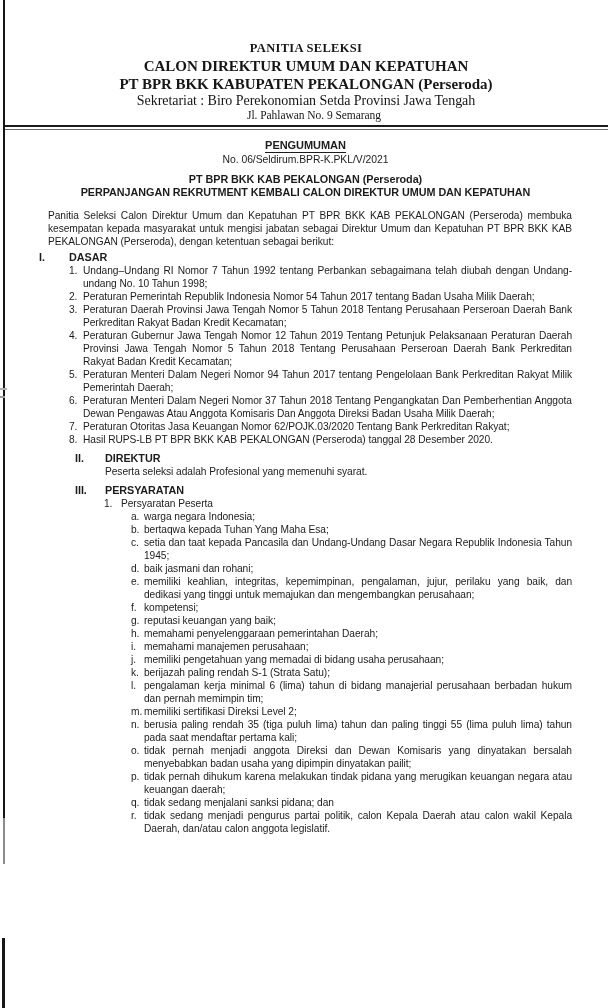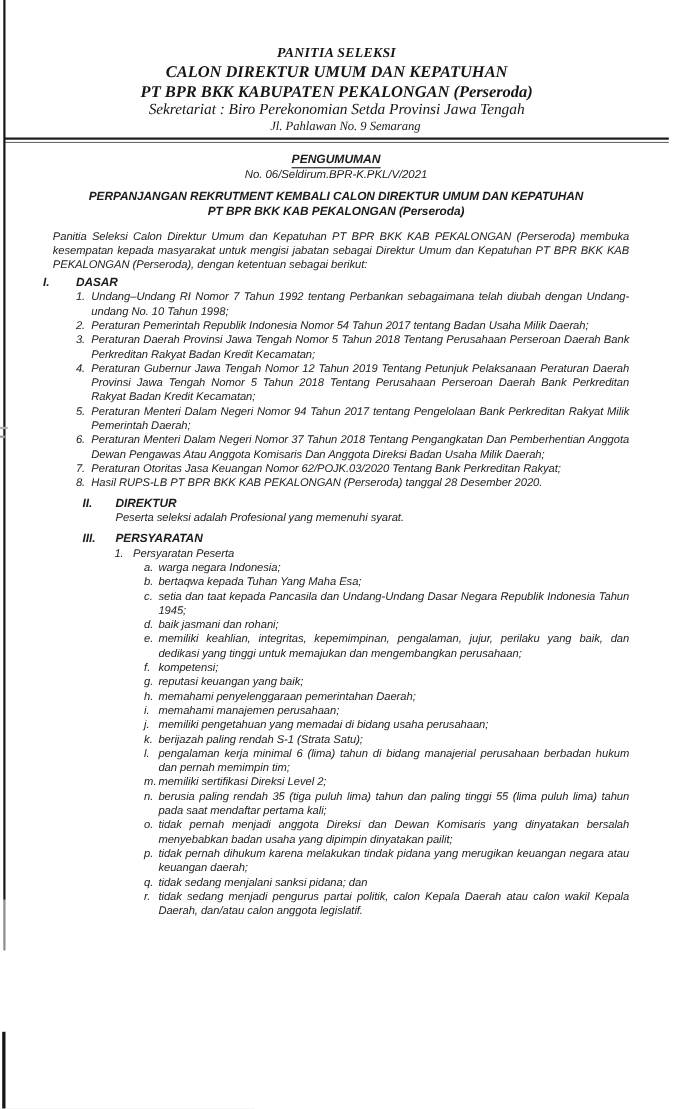--- a/index.html
+++ b/index.html
@@ -7,21 +7,20 @@
     position:relative;
     width:612px;height:1008px;
     margin:0 auto;
     background:#ffffff;
     font-family:"Liberation Sans",sans-serif;
     font-size:10.2px;
     line-height:13px;
     color:#1c1c1c;
     letter-spacing:-0.05px;
     overflow:hidden;
-    font-style:italic;
   }
   
   .scan-seg1{position:absolute;left:3px;top:0;width:2px;height:818px;background:#161616;}
   .scan-seg2{position:absolute;left:3px;top:818px;width:2px;height:46px;background:#8c8c8c;}
   .scan-seg3{position:absolute;left:2px;top:938px;width:3px;height:70px;background:#161616;}
   .scan-speck1{position:absolute;left:0;top:388px;width:7px;height:2px;background:#b0b0b0;}
   .scan-speck2{position:absolute;left:0;top:396px;width:5px;height:2px;background:#9a9a9a;}
 
   .letterhead{
     padding-top:40px;
@@ -95,22 +94,22 @@
     <div class="lh5">Jl. Pahlawan No. 9 Semarang</div>
   </header>
 
   <div class="rule"></div>
 
   <main class="doc-body">
     <div class="title-block">
       <div class="doc-title"><span>PENGUMUMAN</span></div>
       <div class="doc-number">No. 06/Seldirum.BPR-K.PKL/V/2021</div>
       <div class="about-block">
+        <div class="subject">PT BPR BKK KAB PEKALONGAN (Perseroda)</div>
         <div class="subject">PERPANJANGAN REKRUTMENT KEMBALI CALON DIREKTUR UMUM DAN KEPATUHAN</div>
-        <div class="subject">PT BPR BKK KAB PEKALONGAN (Perseroda)</div>
       </div>
     </div>
 
     <p class="intro">Panitia Seleksi Calon Direktur Umum dan Kepatuhan PT BPR BKK KAB PEKALONGAN (Perseroda) membuka kesempatan kepada masyarakat untuk mengisi jabatan sebagai Direktur Umum dan Kepatuhan PT BPR BKK KAB PEKALONGAN (Perseroda), dengan ketentuan sebagai berikut:</p>
 
     <section class="sec">
       <div class="sec-head">
         <span class="roman">I.</span>
         <span class="sec-title">DASAR</span>
       </div>

